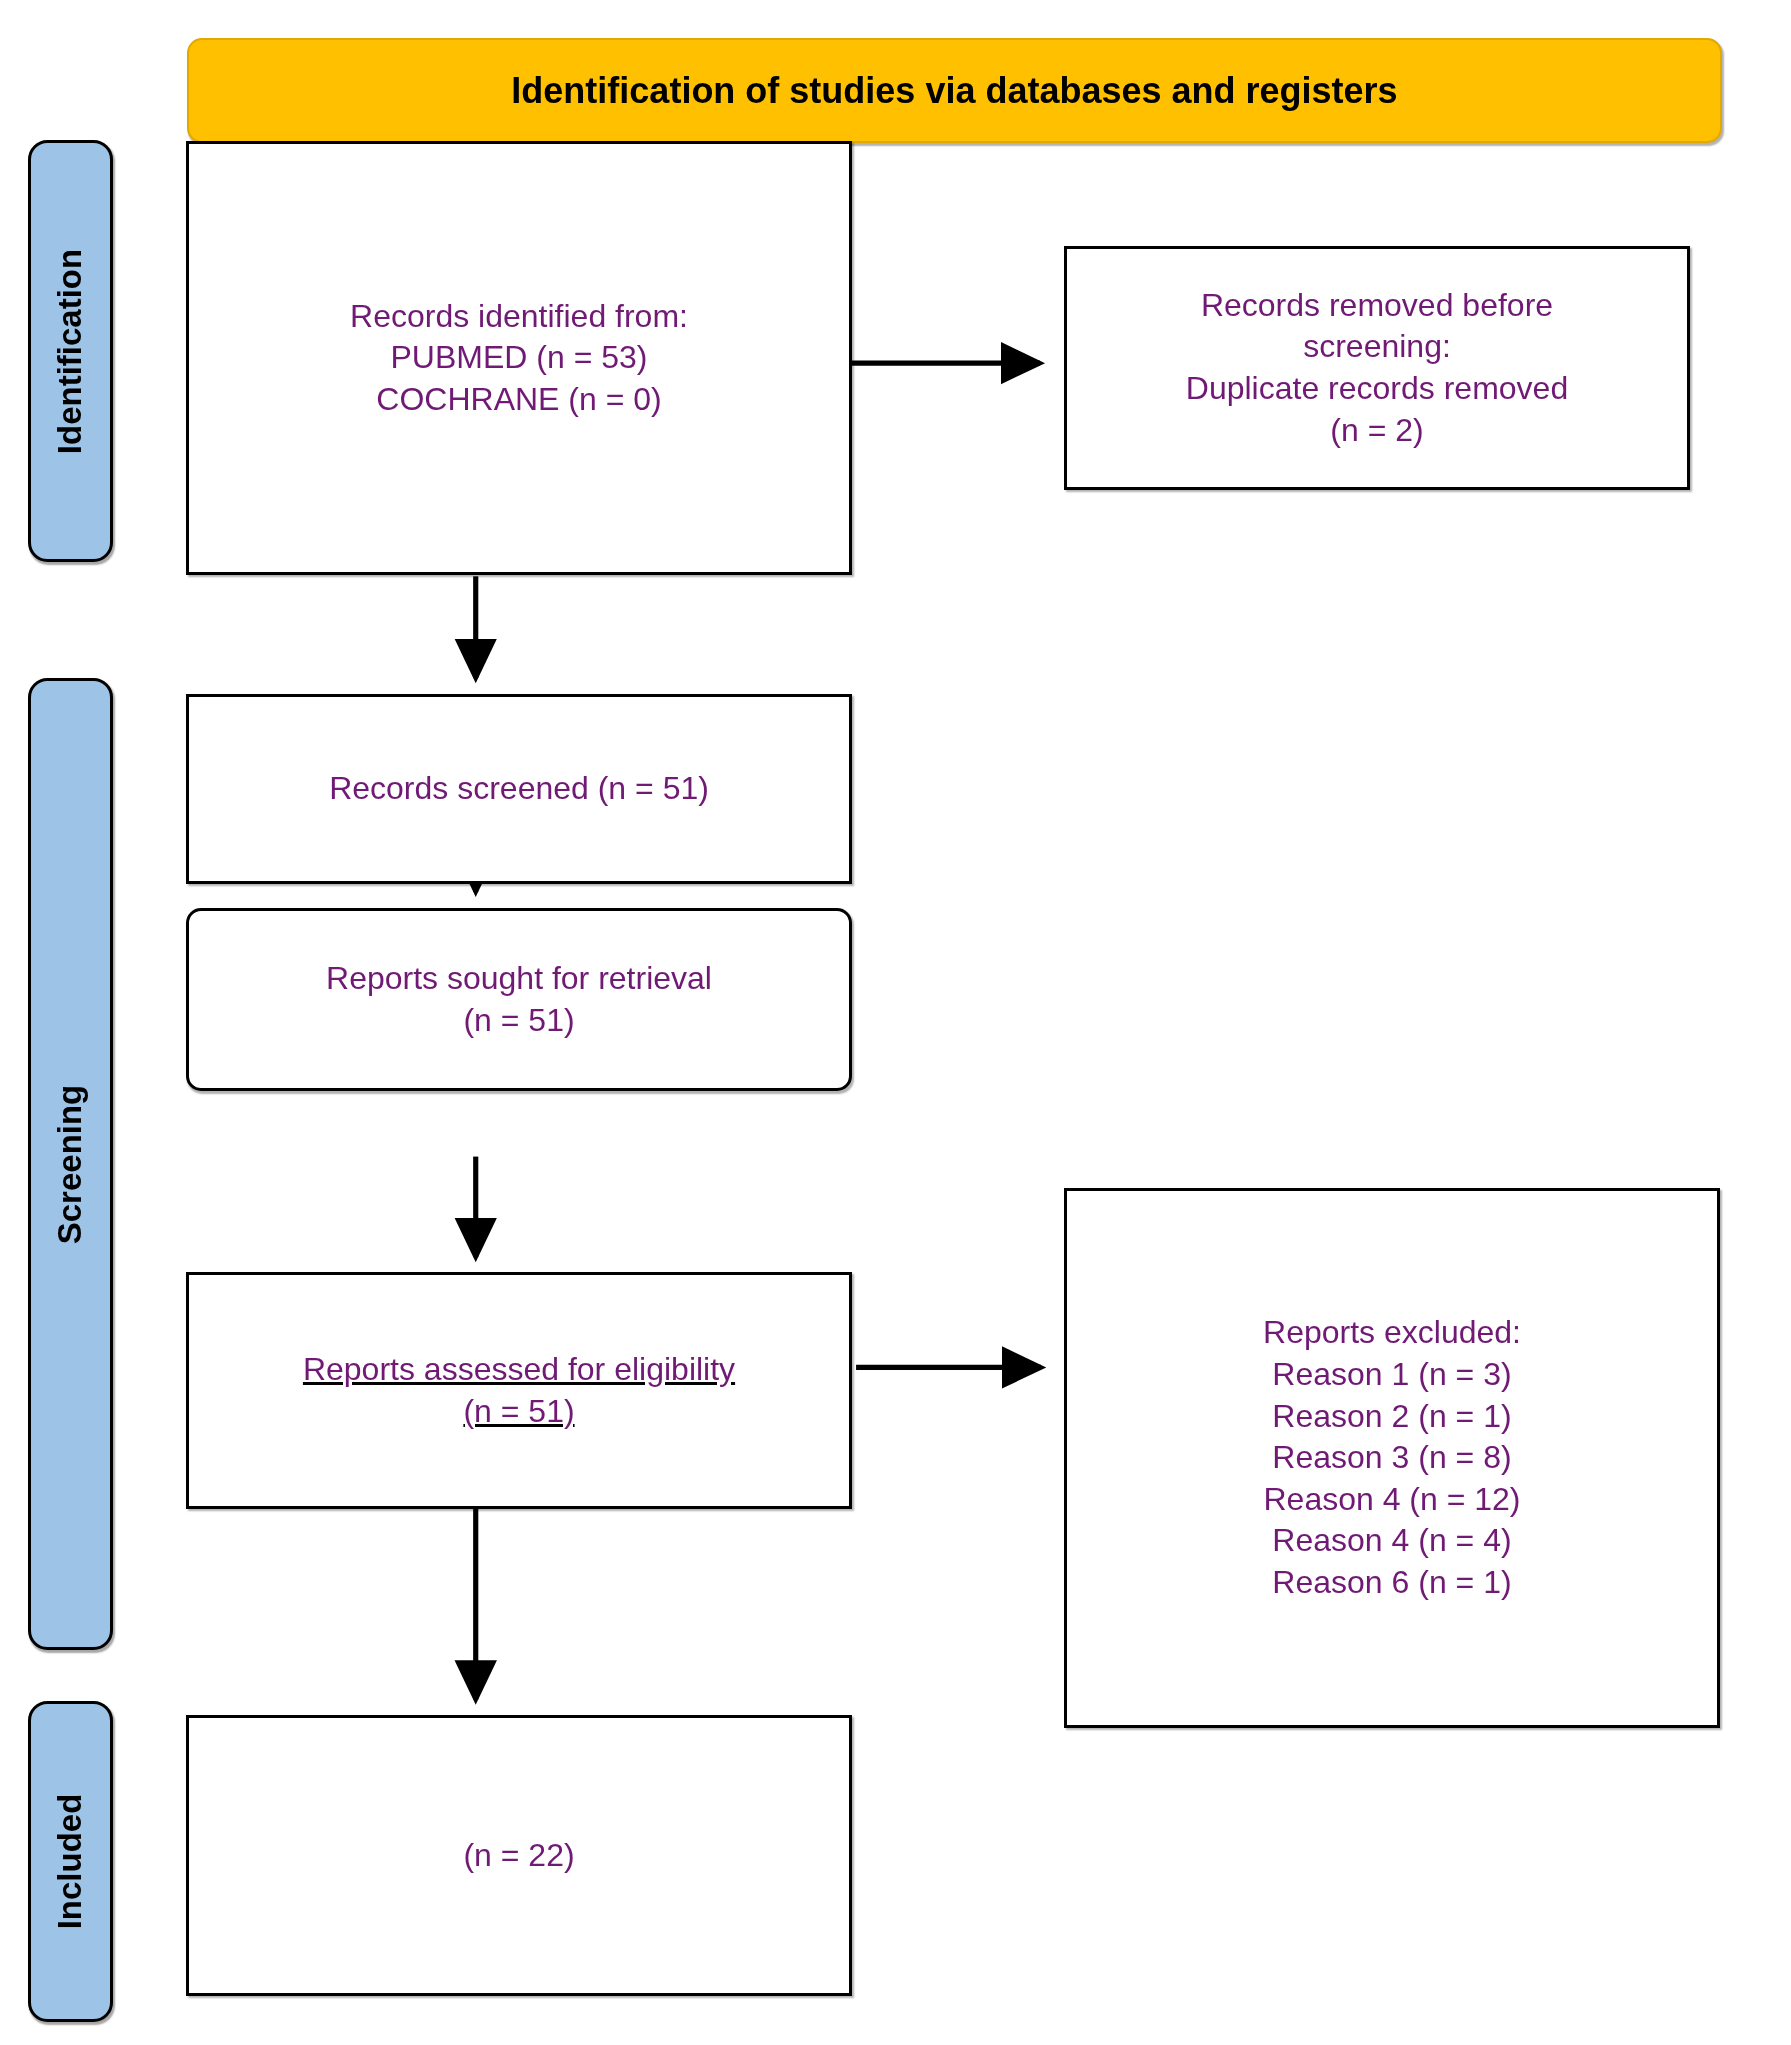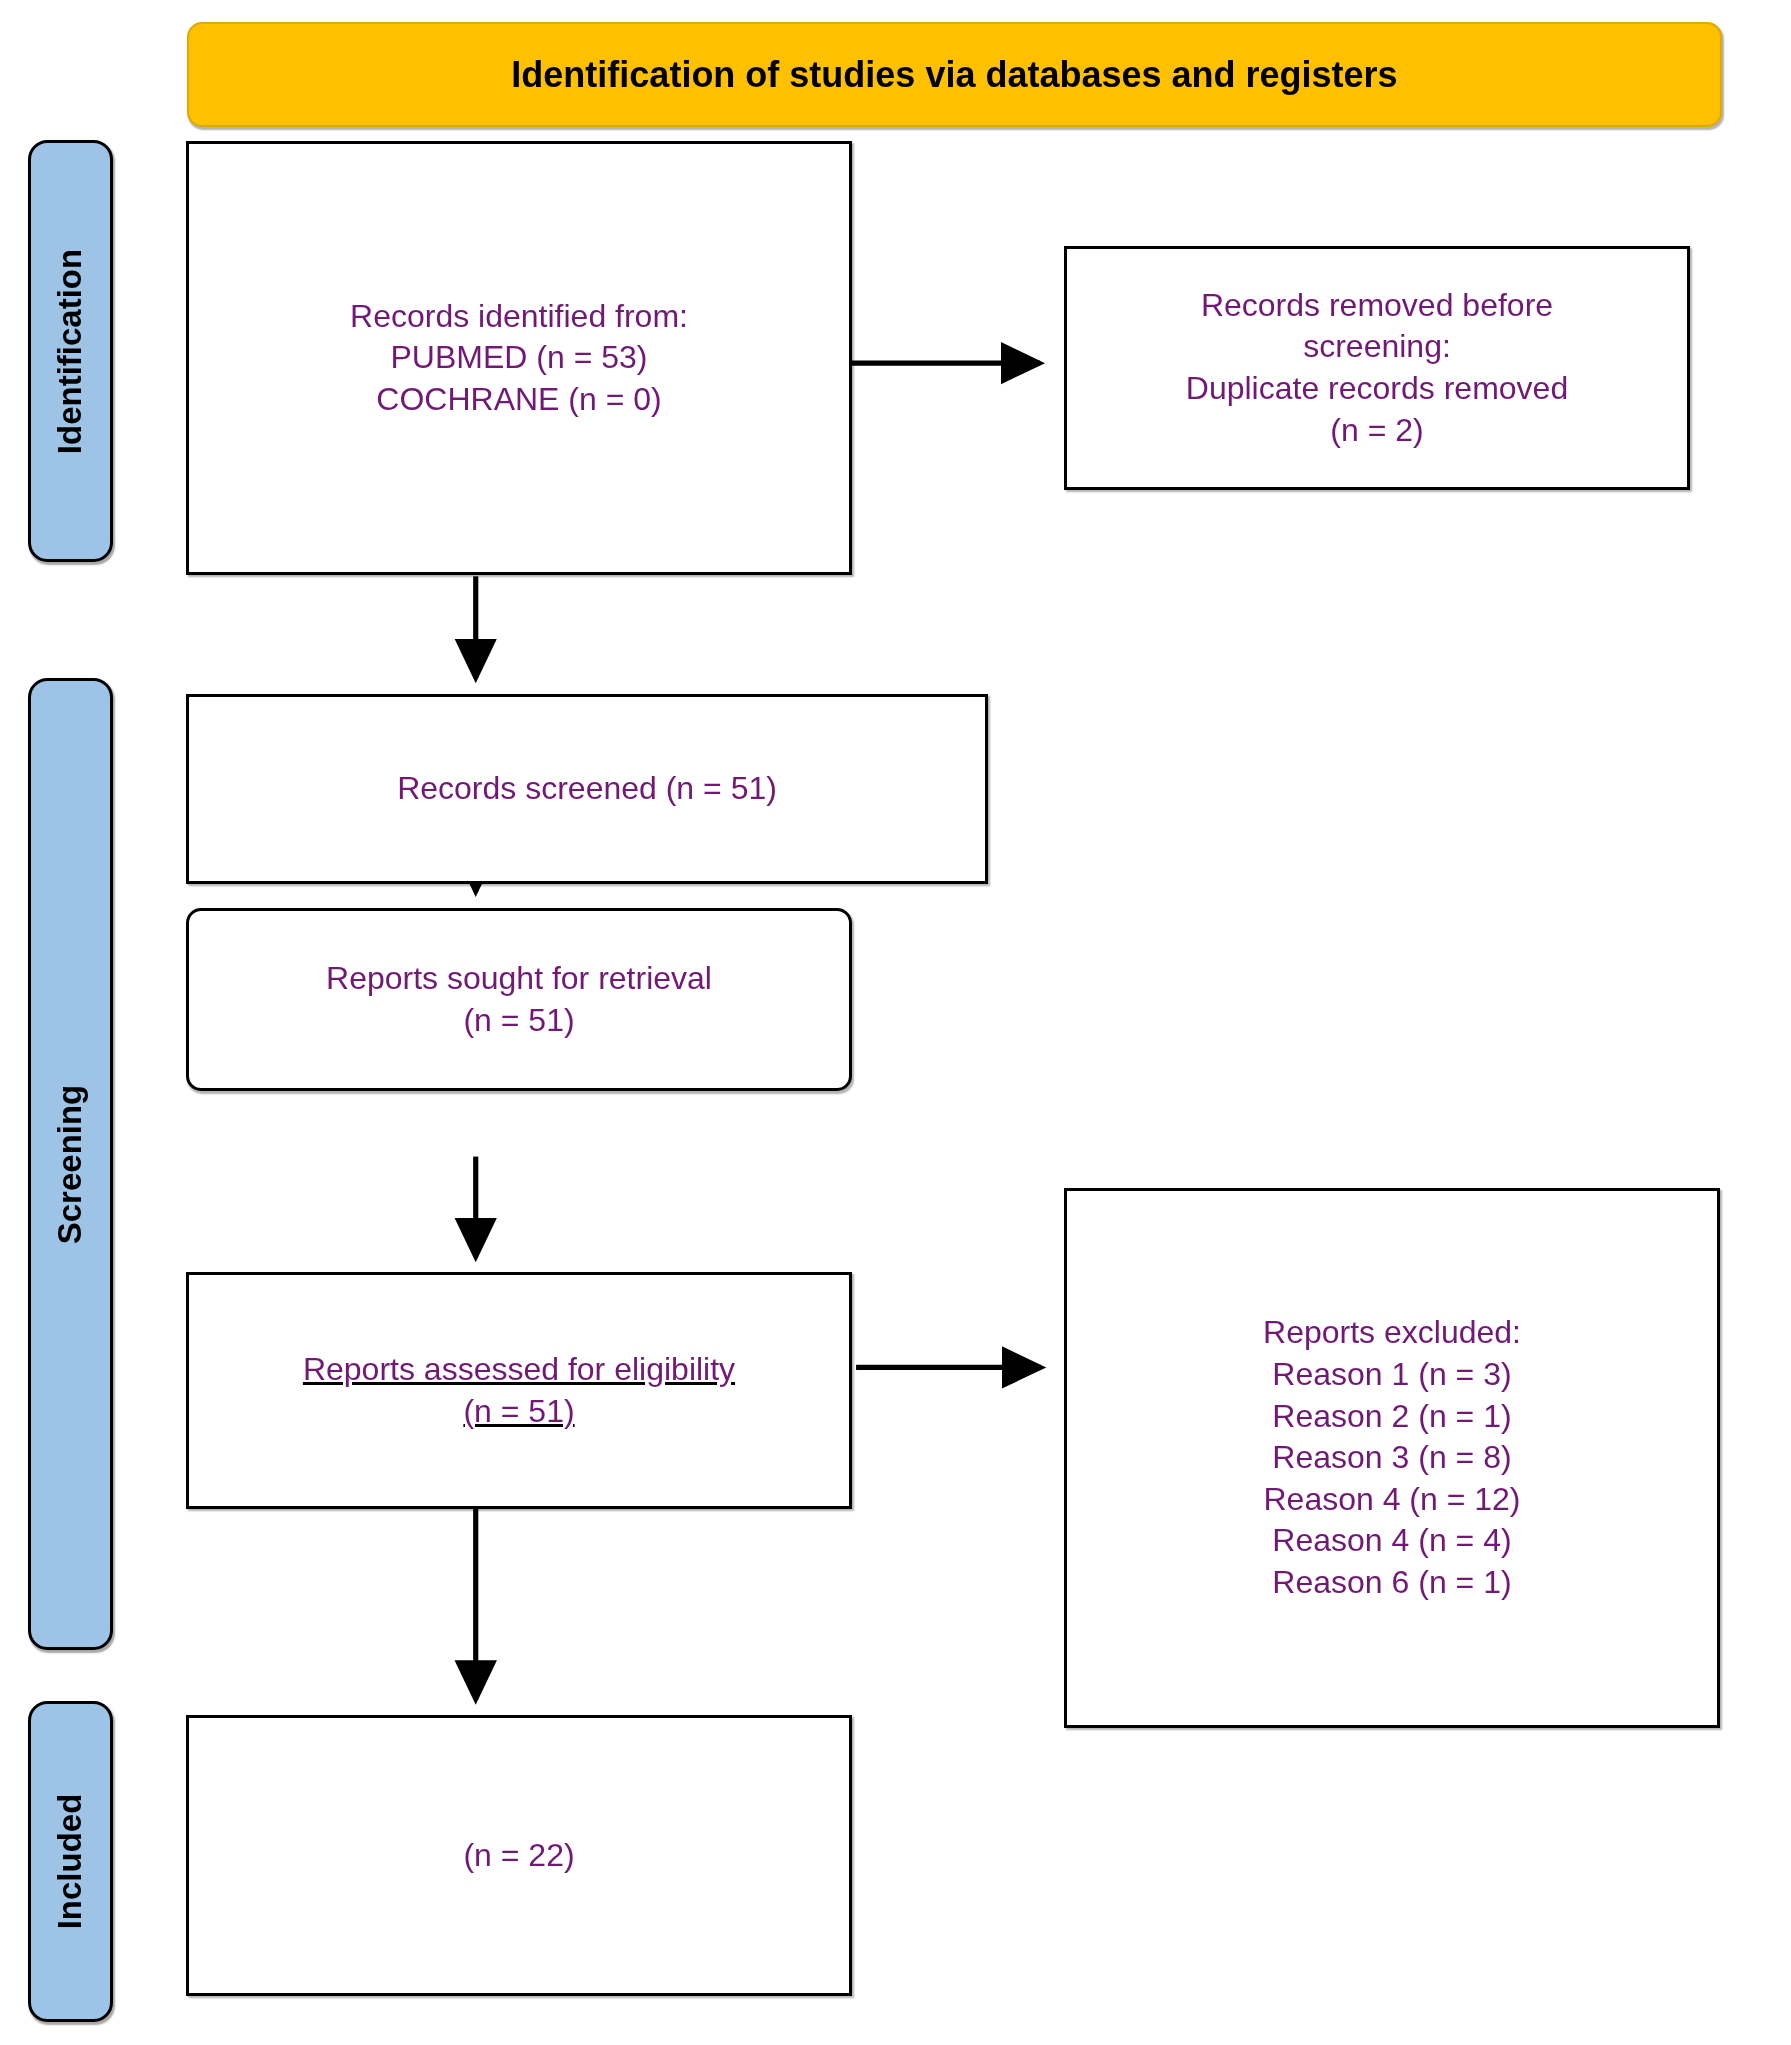--- a/index.html
+++ b/index.html
@@ -19,21 +19,21 @@
     width: 1792px;
     height: 2046px;
     background: #ffffff;
     overflow: hidden;
   }
 
   
   .banner {
     position: absolute;
     left: 187px;
-    top: 22px;
+    top: 38px;
     width: 1535px;
     height: 105px;
     background: #FFC000;
     border: 2.9px solid #E0A800;
     border-radius: 15px;
     box-sizing: border-box;
     display: flex;
     align-items: center;
     justify-content: center;
     box-shadow: 1.7px 2.3px 1.7px rgba(0,0,0,0.30);
@@ -89,21 +89,21 @@
     color: #701a75;
     padding: 0 13.8px;
   }
   .node-text.left-aligned {
     text-align: center;
   }
   .node-line { display: block; }
 
   
   #node-identified   { left: 186px; top: 141px;  width: 666px; height: 434px; }
-  #node-screened     { left: 186px; top: 694px; width: 802px; height: 190px; }
+  #node-screened     { left: 186px; top: 694px; width: 666px; height: 190px; }
   #node-sought       { left: 186px; top: 908px; width: 666px; height: 183px; border-radius: 15px; }
   #node-assessed     { left: 186px; top: 1272px; width: 666px; height: 237px; text-decoration: underline; }
   #node-included     { left: 186px; top: 1715px; width: 666px; height: 281px; }
 
   
   #node-removed      { left: 1064px; top: 246px;  width: 626px; height: 244px; }
   #node-excluded     { left: 1064px; top: 1188px; width: 656px; height: 540px; }
 
   
   #connectors {

